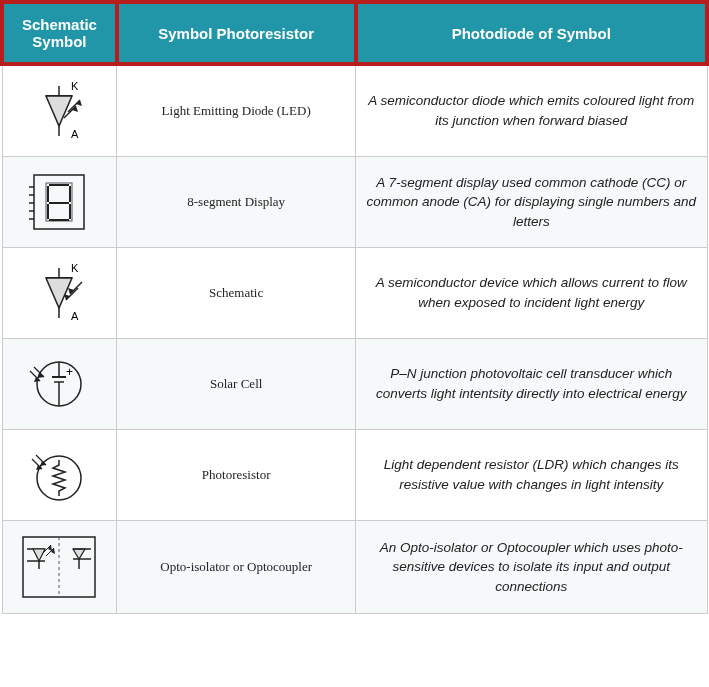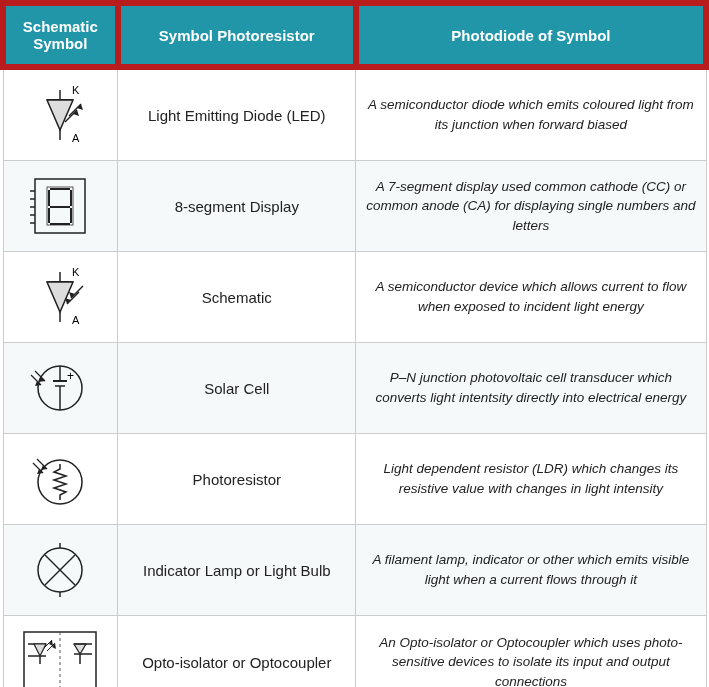--- a/index.html
+++ b/index.html
@@ -13,21 +13,21 @@
       border-collapse: collapse;
       border: 1px solid #bbb;
     }
     thead th {
       background-color: #2196a8;
       color: #fff;
       font-weight: bold;
       font-size: 15px;
       text-align: center;
       padding: 12px 8px;
-      border: 6px solid #b91c1c;
+      border: 4px solid #b91c1c;
     }
     tbody tr {
       border: 1px solid #ccc;
     }
     tbody tr:nth-child(odd) {
       background: #fff;
     }
     tbody tr:nth-child(even) {
       background: #f5f9fa;
     }
@@ -38,21 +38,22 @@
       text-align: center;
       font-size: 13.5px;
       color: #222;
     }
     td.symbol-col {
       width: 115px;
       text-align: center;
     }
     td.id-col {
       width: 240px;
-      font-size: 15px;
+      font-size: 13px;
+      font-family: Liberation Serif, serif;
     }
     td.desc-col {
       width: 354px;
       font-size: 13.5px;
       line-height: 1.45;
       font-style: italic;
     }
     svg {
       display: block;
       margin: 0 auto;
@@ -187,37 +188,20 @@
           <line x1="12" y1="15" x2="22" y2="25" stroke="#222" stroke-width="1.2"></line>
           <polygon points="22,25 18,21 16,26" fill="#222"></polygon>
           <line x1="8" y1="19" x2="18" y2="29" stroke="#222" stroke-width="1.2"></line>
           <polygon points="18,29 14,25 12,30" fill="#222"></polygon>
         </svg>
       </td>
       <td class="id-col">Photoresistor</td>
       <td class="desc-col">Light dependent resistor (LDR) which changes its resistive value with changes in light intensity</td>
     </tr>
 
-    <tr>
-      <td class="symbol-col">
-        <svg width="70" height="70" viewBox="0 0 70 70">
-
-          <circle cx="35" cy="35" r="22" fill="none" stroke="#222" stroke-width="1.5"></circle>
-
-          <line x1="20" y1="20" x2="50" y2="50" stroke="#222" stroke-width="1.5"></line>
-          <line x1="50" y1="20" x2="20" y2="50" stroke="#222" stroke-width="1.5"></line>
-
-          <line x1="35" y1="13" x2="35" y2="8" stroke="#222" stroke-width="1.5"></line>
-
-          <line x1="35" y1="57" x2="35" y2="62" stroke="#222" stroke-width="1.5"></line>
-        </svg>
-      </td>
-      <td class="id-col">Indicator Lamp or Light Bulb</td>
-      <td class="desc-col">A filament lamp, indicator or other which emits visible light when a current flows through it</td>
-    </tr>
 
     <tr>
       <td class="symbol-col">
         <svg width="80" height="72" viewBox="0 0 80 72">
 
           <rect x="4" y="6" width="72" height="60" fill="none" stroke="#222" stroke-width="1.5"></rect>
 
           <line x1="40" y1="6" x2="40" y2="66" stroke="#555" stroke-width="1" stroke-dasharray="3,3"></line>
 
           <line x1="20" y1="18" x2="20" y2="28" stroke="#222" stroke-width="1.5"></line>

